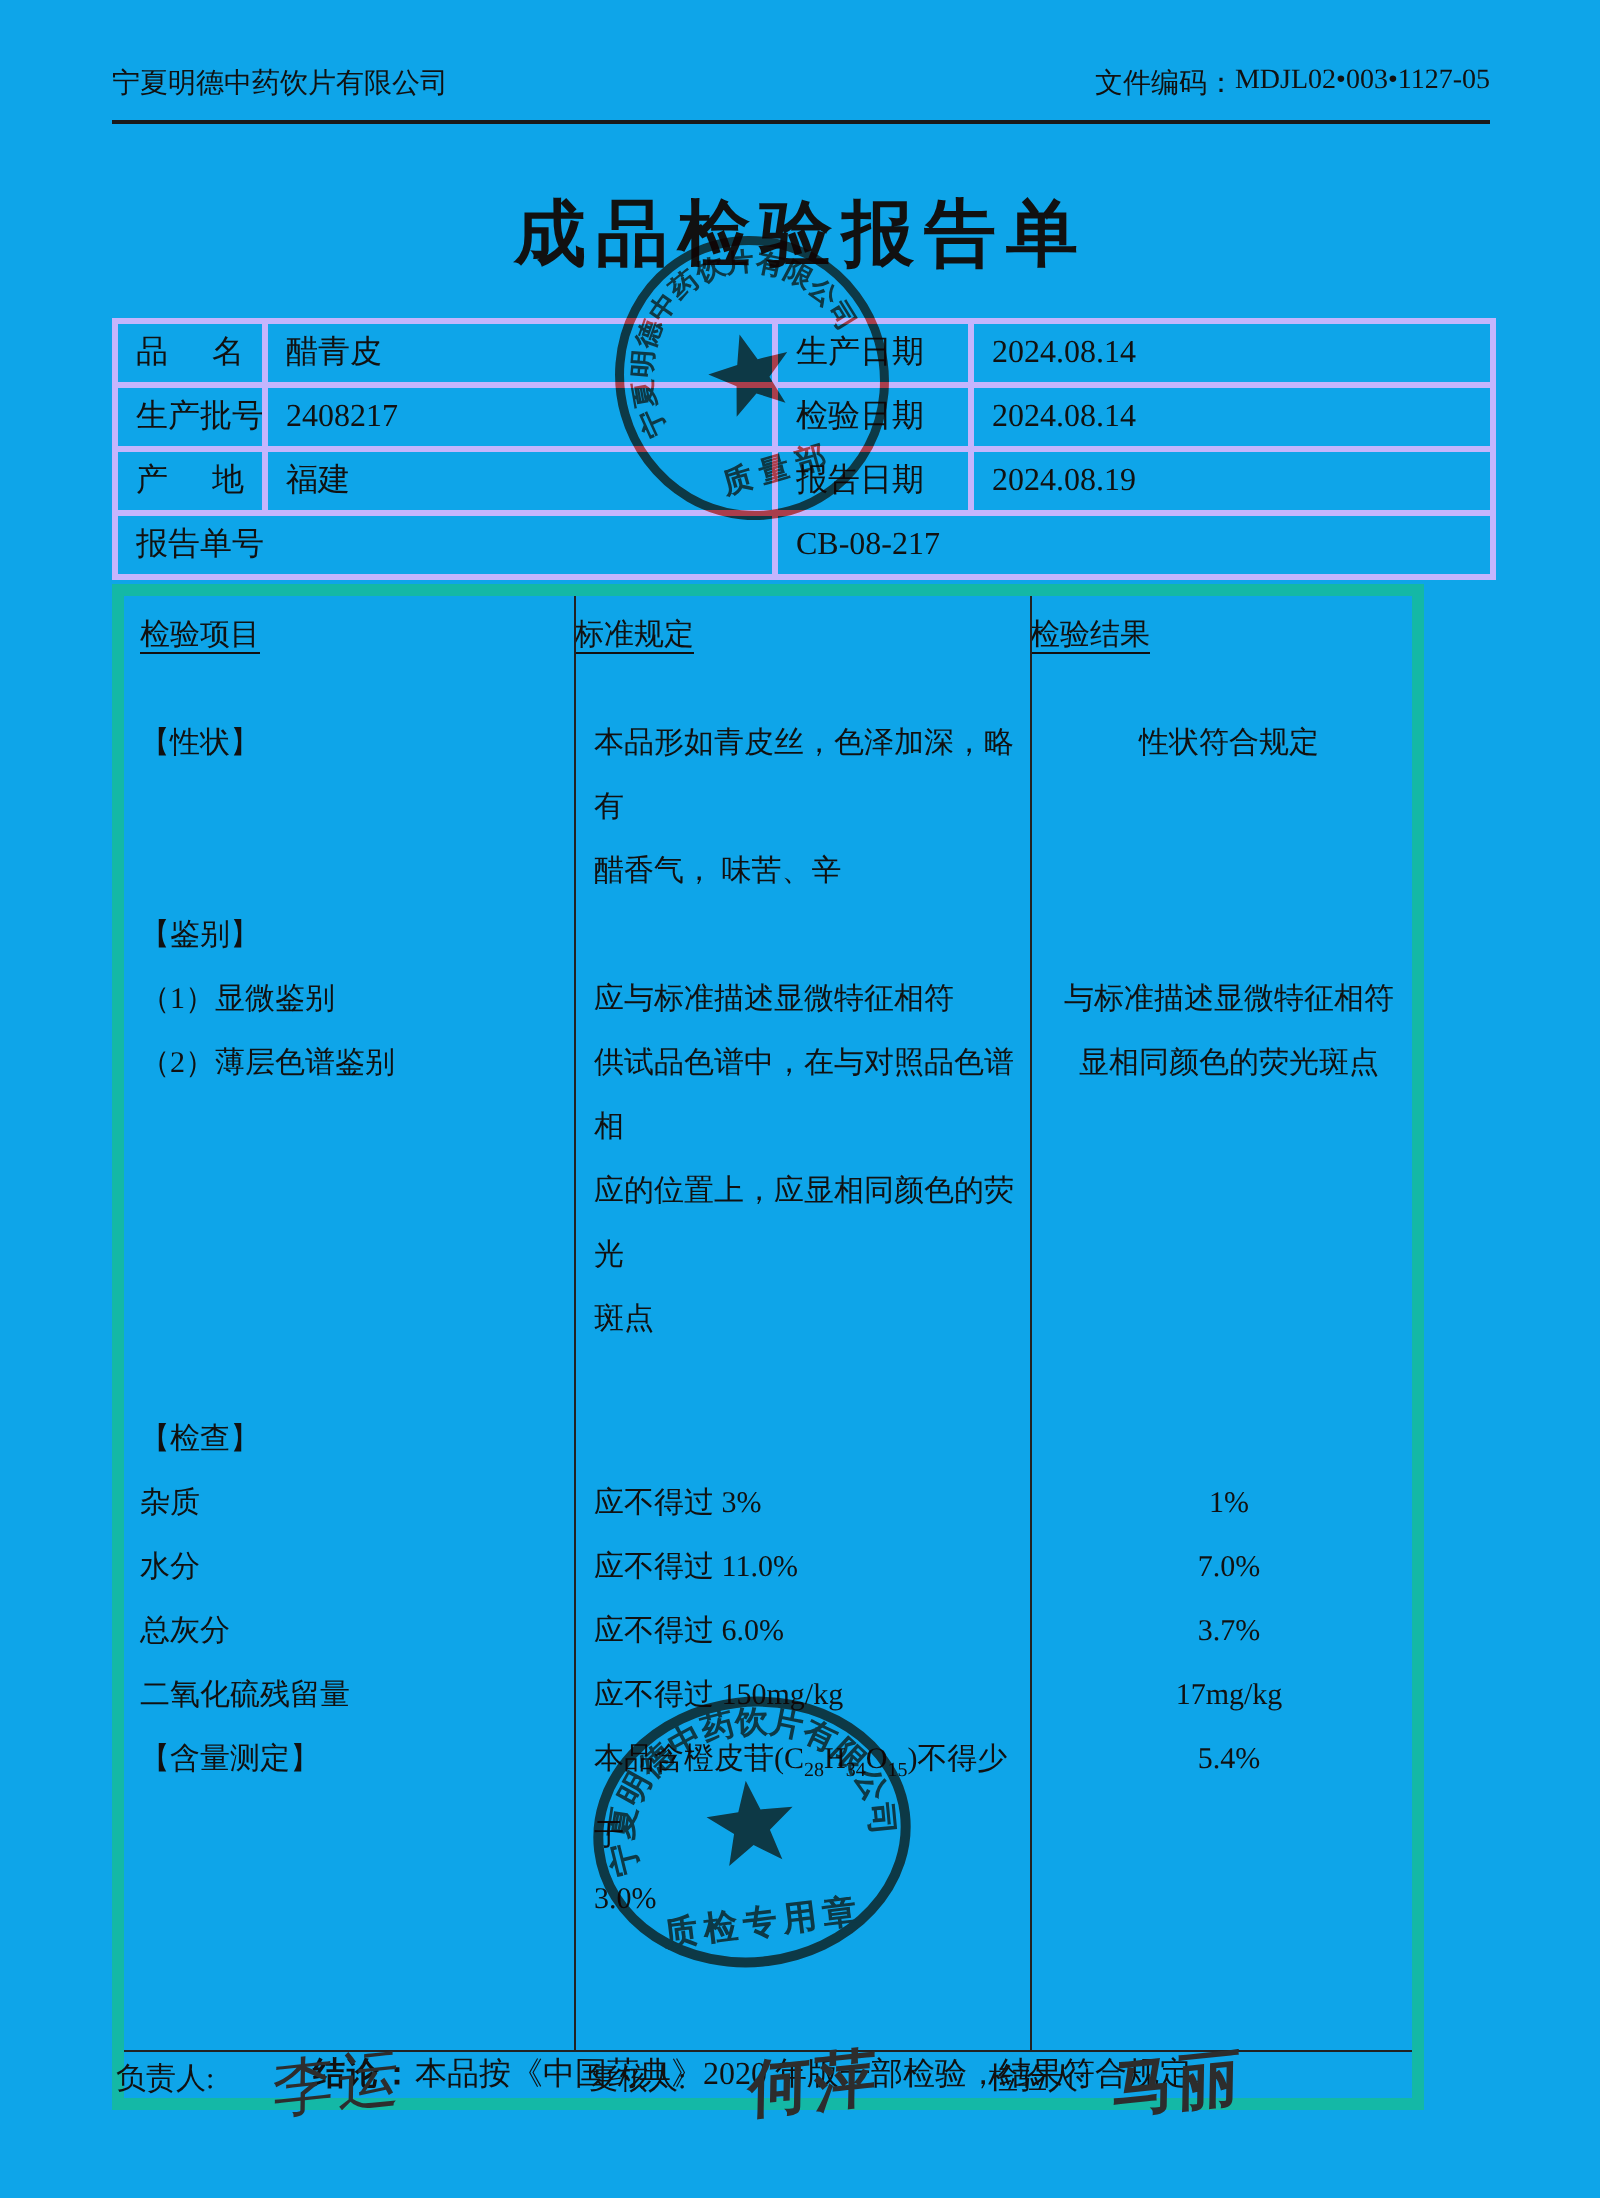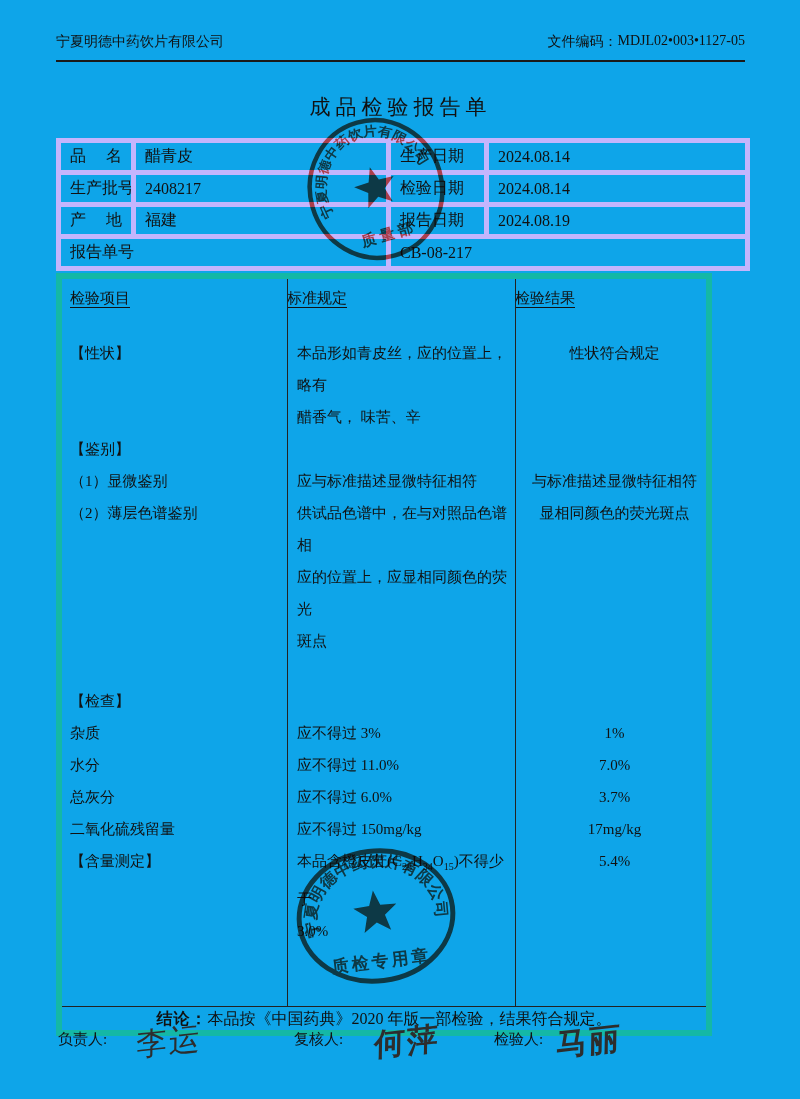--- a/index.html
+++ b/index.html
@@ -16,31 +16,31 @@
     display: flex; justify-content: space-between; align-items: flex-end;
     padding-top: 33px; padding-bottom: 9px;
     border-bottom: 2px solid #1a1a1a;
     font-size: 14px;
   }
   .doc-code { display: flex; }
 
   
   .report-title {
     margin-top: 31px; text-align: center;
-    font-size: 21px; font-weight: normal; letter-spacing: 5px;
+    font-size: 36px; font-weight: bold; letter-spacing: 5px;
   }
 
   
   table.info-table {
     margin-top: 17px; width: 689px;
     border-collapse: collapse; table-layout: fixed;
     font-size: 16px;
   }
   table.info-table td {
-    border: 5px solid #c4b5fd; height: 32px;
+    border: 3px solid #c4b5fd; height: 32px;
     padding: 0 9px; overflow: hidden; white-space: nowrap;
   }
   td.spread { text-align: justify; text-align-last: justify; }
 
   
   .doc-table {
     position: relative; margin-top: 2px; width: 656px;
     border: 6px solid #14b8a6; font-size: 15px;
   }
   .vline { position: absolute; top: 0; width: 1px; height: 727px; background: #222; }
@@ -135,21 +135,21 @@
         <div class="hc h1">检验项目</div>
         <div class="hc h2">标准规定</div>
         <div class="hc h3">检验结果</div>
       </div>
 
       <div class="tbody">
 
         <div class="trow">
           <div class="c1">【性状】</div>
           <div class="c2">
-            <div>本品形如青皮丝，应的位置上，略有</div>
+            <div>本品形如青皮丝，色泽加深，略有</div>
             <div>醋香气， 味苦、辛</div>
           </div>
           <div class="c3">性状符合规定</div>
         </div>
 
         <div class="trow">
           <div class="c1">【鉴别】</div>
           <div class="c2"></div>
           <div class="c3"></div>
         </div>

